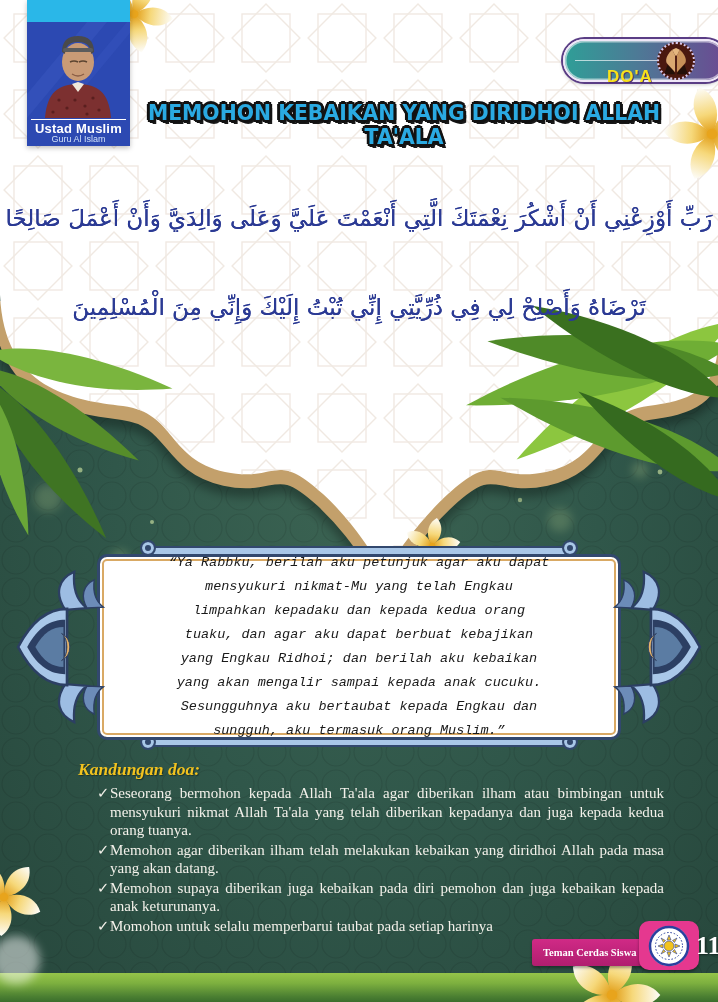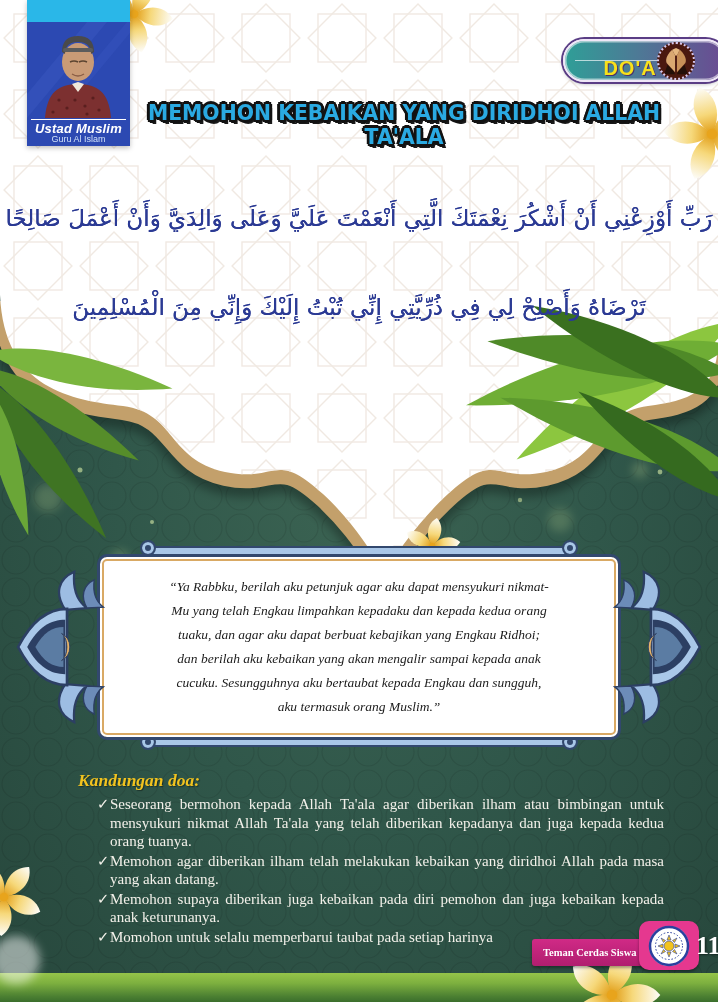--- a/index.html
+++ b/index.html
@@ -16,29 +16,29 @@
     background:linear-gradient(180deg,#95c449 0%,#7db03f 35%,#4c8032 80%,#3a6e2c 100%);
   }
   
   .deco{position:absolute;left:0;top:0;z-index:2;pointer-events:none;}
   
   .teacher-card{position:absolute;left:27px;top:0;width:103px;height:146px;z-index:10;
     background:#2c49b2;box-shadow:0 2px 5px rgba(0,0,0,.25);}
   .card-top{position:absolute;left:0;top:0;width:100%;height:22px;background:#2ab7e8;}
   .portrait{position:absolute;left:0;top:22px;}
   .card-name{position:absolute;left:4px;right:4px;top:119px;border-top:1.5px solid #ffffff;
-    padding-top:1px;color:#fff;font-weight:bold;font-size:13px;text-align:center;letter-spacing:.2px;font-style:italic;}
+    padding-top:1px;color:#fff;font-weight:bold;font-size:13px;text-align:center;letter-spacing:.2px;}
   .card-role{position:absolute;left:0;right:0;top:134px;color:#cfe0f8;font-size:9px;text-align:center;}
   
   .doa-badge{position:absolute;left:563px;top:39px;width:164px;height:43px;z-index:10;
     border-radius:22px;border:2px solid #efe7f7;
     background:linear-gradient(90deg,#2f9e97 0%,#4d7a96 45%,#6b4a92 100%);
     box-shadow:0 0 0 2px #5a3d85, 0 2px 4px rgba(0,0,0,.3), inset 0 0 0 1.5px rgba(255,255,255,.55);}
-  .doa-label{position:absolute;left:30px;top:8px;width:70px;height:39px;line-height:39px;text-align:center;
-    color:#f8e11a;font-weight:bold;font-size:20px;letter-spacing:1px;
+  .doa-label{position:absolute;left:30px;top:16px;width:70px;height:39px;line-height:39px;text-align:center;
+    color:#f8e11a;font-weight:bold;font-size:17px;letter-spacing:1px;
     text-shadow:1px 1px 0 #4a2f6e;}
   .doa-badge .midline{position:absolute;left:10px;right:60px;top:19px;height:1px;background:rgba(255,255,255,.65);}
   .doa-icon{position:absolute;left:92px;top:1px;width:38px;height:38px;border-radius:50%;
     background:#4a180f;border:2px dotted #d8c7ec;overflow:hidden;display:flex;align-items:center;justify-content:center;}
   
   .title{position:absolute;left:124px;top:101px;width:560px;z-index:10;text-align:center;
     font-family:"DejaVu Sans",sans-serif;font-weight:bold;font-size:21px;color:#2aaae2;
     transform:scaleX(.97);letter-spacing:0px;
     text-shadow:-2px -2px 0 #121212,2px -2px 0 #121212,-2px 2px 0 #121212,2px 2px 0 #121212,
       -3px 0 0 #121212,3px 0 0 #121212,0 -3px 0 #121212,0 3px 0 #121212,3px 4px 0 #1a1a1a;}
@@ -52,27 +52,27 @@
   .bar{position:absolute;left:149px;width:420px;height:12px;z-index:9;
     background:#a9c7e8;border:2px solid #32486e;border-radius:5px;}
   .bar-top{top:546px;}
   .bar-bottom{top:735px;}
   .curl{position:absolute;width:16px;height:16px;border-radius:50%;z-index:9;
     background:#a9c7e8;border:2px solid #32486e;box-shadow:inset 0 0 0 3px #a9c7e8, inset 0 0 0 6px #32486e;}
   .quote-panel{position:absolute;left:97px;top:554px;width:524px;height:186px;z-index:10;
     background:#ffffff;border:3px solid #32486e;border-radius:10px;
     box-shadow:inset 0 0 0 2px #ffffff, inset 0 0 0 4px #d9a964;
     display:flex;align-items:center;justify-content:center;}
-  .quote-text{width:385px;font-family:Liberation Serif, serif;font-style:italic;font-size:13.5px;
+  .quote-text{width:385px;font-family:Liberation Mono, monospace;font-style:italic;font-size:13.5px;
     line-height:24px;color:#1a1a1a;text-align:center;}
   .orn{position:absolute;z-index:11;}
   .orn-left{left:10px;top:570px;}
   .orn-right{left:612px;top:570px;transform:scaleX(-1);}
   
-  .kandungan{position:absolute;left:78px;top:759px;width:586px;z-index:10;margin-top:11px;}
+  .kandungan{position:absolute;left:78px;top:759px;width:586px;z-index:10;}
   .k-heading{font-family:"Liberation Serif",serif;font-style:italic;font-weight:bold;
     font-size:17.5px;color:#f2c31f;text-shadow:1px 1px 1px rgba(0,0,0,.4);}
   .k-list{margin-top:4px;}
   .k-item{display:flex;margin-bottom:1px;}
   .tick{flex:0 0 32px;padding-left:19px;color:#f3f1ea;font-size:14.5px;line-height:18.5px;}
   .k-text{flex:1;font-family:"Liberation Serif",serif;font-size:15px;line-height:18.5px;
     color:#f3f1ea;text-align:justify;}
   
   .ribbon{position:absolute;left:532px;top:939px;width:152px;height:27px;z-index:11;
     border-radius:3px;background:linear-gradient(180deg,#d02a86 0%,#b01e6f 100%);

